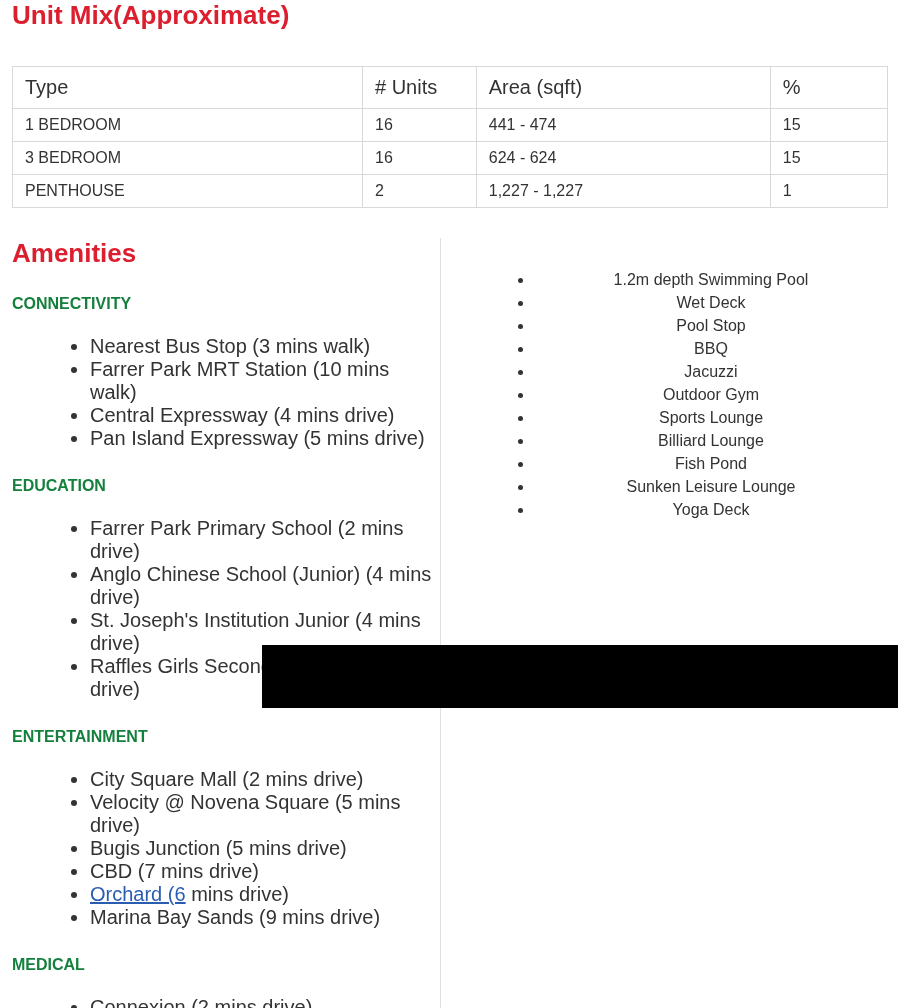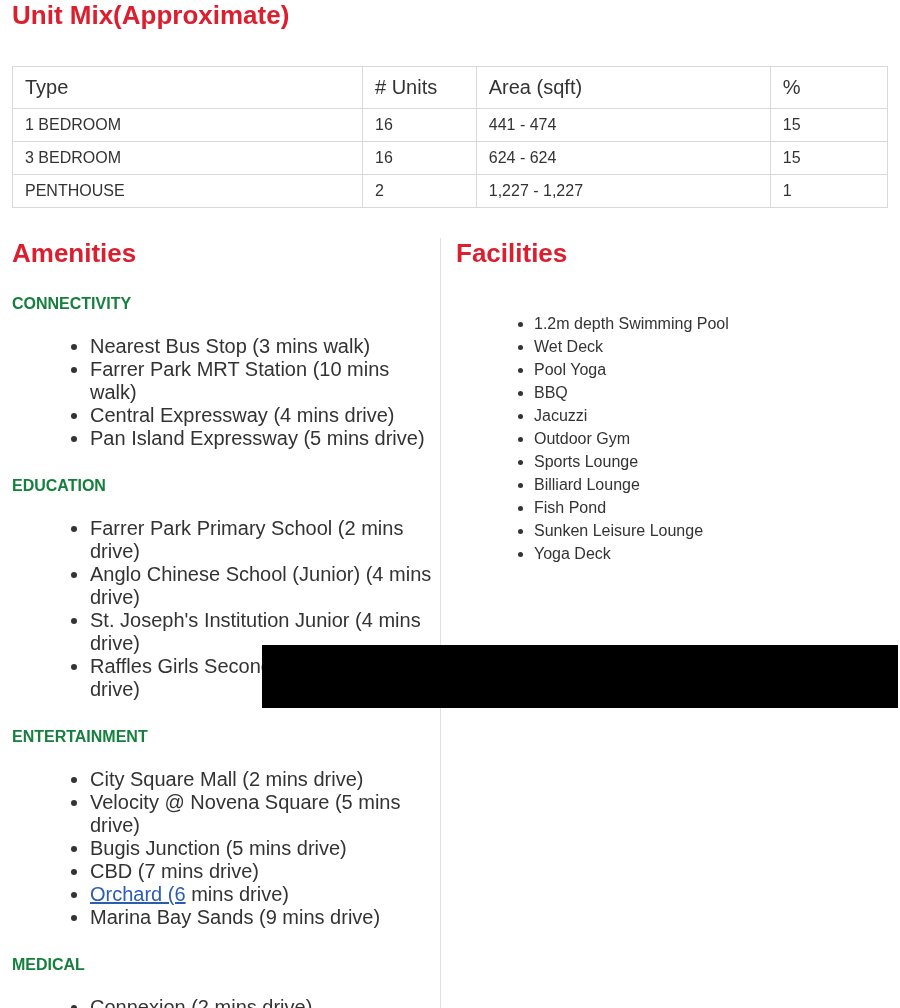--- a/index.html
+++ b/index.html
@@ -46,21 +46,21 @@
   .subsection h3{
     font-size:16px;color:#15803d;font-weight:bold;margin:26px 0 0;line-height:19px;
   }
   ul.bullets{
     margin:22px 0 14px;padding:0 0 0 78px;list-style:disc;
   }
   ul.bullets li{
     font-size:20px;line-height:23px;color:var(--text);white-space:pre-line;
   }
   ul.fac-list{
-    margin:44px 0 0;padding:0 0 0 78px;list-style:disc;
+    margin:30px 0 0;padding:0 0 0 78px;list-style:disc;text-align:center;
   }
   ul.fac-list li{font-size:16px;line-height:23px;color:var(--text);}
 
   a.inline-link{color:var(--link);text-decoration:underline;cursor:pointer;}
 
   .redaction{
     position:absolute;left:262px;top:645px;width:636px;height:63px;
     background:var(--redaction);z-index:10;
   }
 </style>
@@ -149,25 +149,24 @@
             <h3>MEDICAL</h3>
             <ul class="bullets">
               <li>Connexion (2 mins drive)</li>
               <li>Health City Novena (5 mins drive)</li>
             </ul>
           </div>
         </div>
     </div>
 
     <div class="col-right">
-      <h2 class="red-heading">Facilities</h2>
       <ul class="fac-list">
           <li>1.2m depth Swimming Pool</li>
           <li>Wet Deck</li>
-          <li>Pool Yoga</li>
+          <li>Pool Stop</li>
           <li>BBQ</li>
           <li>Jacuzzi</li>
           <li>Outdoor Gym</li>
           <li>Sports Lounge</li>
           <li>Billiard Lounge</li>
           <li>Fish Pond</li>
           <li>Sunken Leisure Lounge</li>
           <li>Yoga Deck</li>
         </ul>
     </div>

